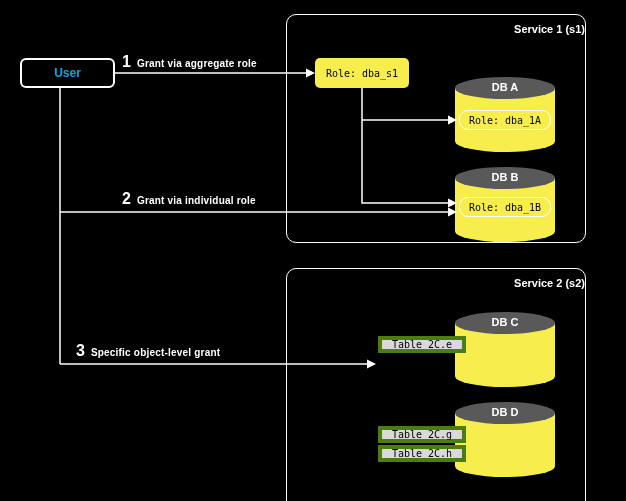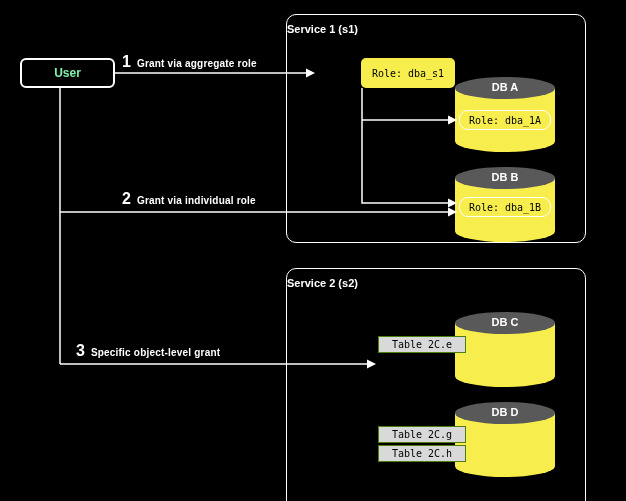--- a/index.html
+++ b/index.html
@@ -9,51 +9,51 @@
     height: 501px;
     background: #000;
     font-family: "Liberation Sans", sans-serif;
     overflow: hidden;
   }
   .svg-layer { position: absolute; left: 0; top: 0; }
 
   .user-box {
     position: absolute; left: 20px; top: 58px; width: 95px; height: 30px;
     border: 2px solid #fff; border-radius: 6px; box-sizing: border-box;
-    color: #86efac; font-weight: 700; font-size: 12px;
+    color: #0ea5e9; font-weight: 700; font-size: 12px;
     display: flex; align-items: center; justify-content: center;
     background: #000;
   }
   .service {
     position: absolute; border: 1.5px solid #fff; border-radius: 10px;
     box-sizing: border-box; background: transparent;
   }
   .service-1 { left: 286px; top: 14px; width: 300px; height: 229px; }
   .service-2 { left: 286px; top: 268px; width: 300px; height: 258px; }
   .service-title {
     position: absolute; left: 0; top: 8px; width: 100%;
-    text-align: left; color: #fff; font-weight: 700; font-size: 11px;
+    text-align: right; color: #fff; font-weight: 700; font-size: 11px;
   }
   .role-box {
     position: absolute; background: #f7ee4e; border-radius: 5px;
     color: #000; font-family: "DejaVu Sans Mono", monospace; font-size: 10px;
     display: flex; align-items: center; justify-content: center;
     box-sizing: border-box;
   }
-  .role-aggregate { left: 315px; top: 58px; width: 94px; height: 30px; margin-left: 46px; }
+  .role-aggregate { left: 315px; top: 58px; width: 94px; height: 30px; }
   .role-inner { border: 1px solid #fff; border-radius: 9px; width: 92px; height: 20px; }
   .role-dba1a { left: 459px; top: 110px; }
   .role-dba1b { left: 459px; top: 197px; }
   .db-name {
     position: absolute; width: 100px; text-align: center;
     color: #fff; font-weight: 700; font-size: 11px;
   }
   .table-box {
     position: absolute; width: 88px; height: 17px;
-    background: #d9d9d9; border: 1px solid #4d7c0f; box-sizing: border-box;
+    background: #d9d9d9; border: 4px solid #4d7c0f; box-sizing: border-box;
     color: #000; font-family: "DejaVu Sans Mono", monospace; font-size: 10px;
     display: flex; align-items: center; justify-content: center;
   }
   .grant {
     position: absolute; display: flex; align-items: baseline; gap: 6px;
     color: #fff; white-space: nowrap;
   }
   .grant-num { font-size: 16px; font-weight: 700; }
   .grant-text { font-size: 10px; font-weight: 700; letter-spacing: 0.2px; }
 </style>

